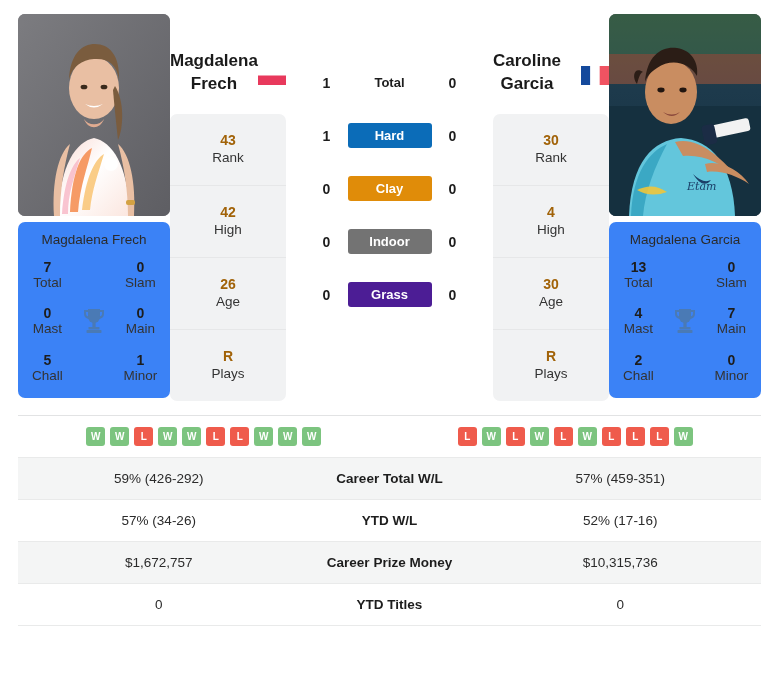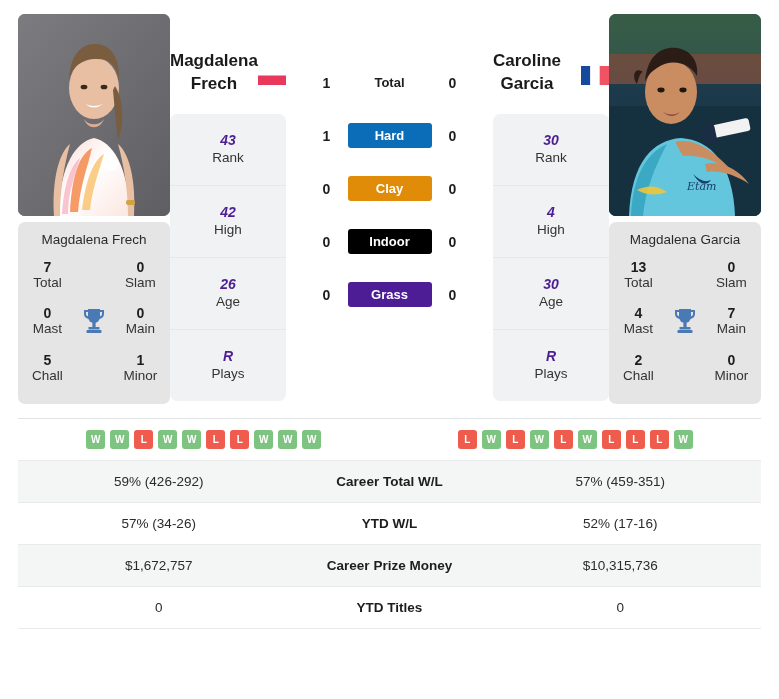--- a/index.html
+++ b/index.html
@@ -37,23 +37,23 @@
     height: 202px;
     border-radius: 7px;
     overflow: hidden;
     position: relative;
     background: #6b6b6f;
   }
   .photo svg { display: block; width: 100%; height: 100%; }
 
   .titles-card {
     margin-top: 6px;
-    background: #e5e5e5;
+    background: #3b82f6;
     border-radius: 7px;
-    padding: 10px 6px 20px 6px;
+    padding: 10px 6px 14px 6px;
     box-sizing: border-box;
   }
   .caption {
     text-align: center;
     font-size: 13.5px;
     color: #2b2b2b;
     margin-bottom: 12px;
   }
   .tgrid {
     display: grid;
@@ -89,21 +89,21 @@
   }
   .statrow {
     height: 71px;
     display: flex;
     flex-direction: column;
     align-items: center;
     justify-content: center;
     border-bottom: 1px solid #e6e7e8;
   }
   .statrow:last-child { border-bottom: none; }
-  .snum { font-size: 14px; font-weight: bold; color: #4c1d95; line-height: 1.2; font-style: italic; }
+  .snum { font-size: 14px; font-weight: bold; color: #a16207; line-height: 1.2; }
   .slab { font-size: 13.5px; color: #333; line-height: 1.3; }
 
   
   .namehead {
     height: 100px;
     display: flex;
     flex-direction: row;
     align-items: center;
     justify-content: space-between;
     padding-top: 16px;
@@ -336,21 +336,21 @@
         <div class="badge" style="background:#0b6cb8">Hard</div>
         <div class="h2hnum">0</div>
       </div>
       <div class="h2hrow">
         <div class="h2hnum">0</div>
         <div class="badge" style="background:#e08c09">Clay</div>
         <div class="h2hnum">0</div>
       </div>
       <div class="h2hrow">
         <div class="h2hnum">0</div>
-        <div class="badge" style="background:#000000">Indoor</div>
+        <div class="badge" style="background:#737373">Indoor</div>
         <div class="h2hnum">0</div>
       </div>
       <div class="h2hrow">
         <div class="h2hnum">0</div>
         <div class="badge" style="background:#4c1d95">Grass</div>
         <div class="h2hnum">0</div>
       </div>
     </div>
 
     <div class="statcol" style="margin-top:0">

